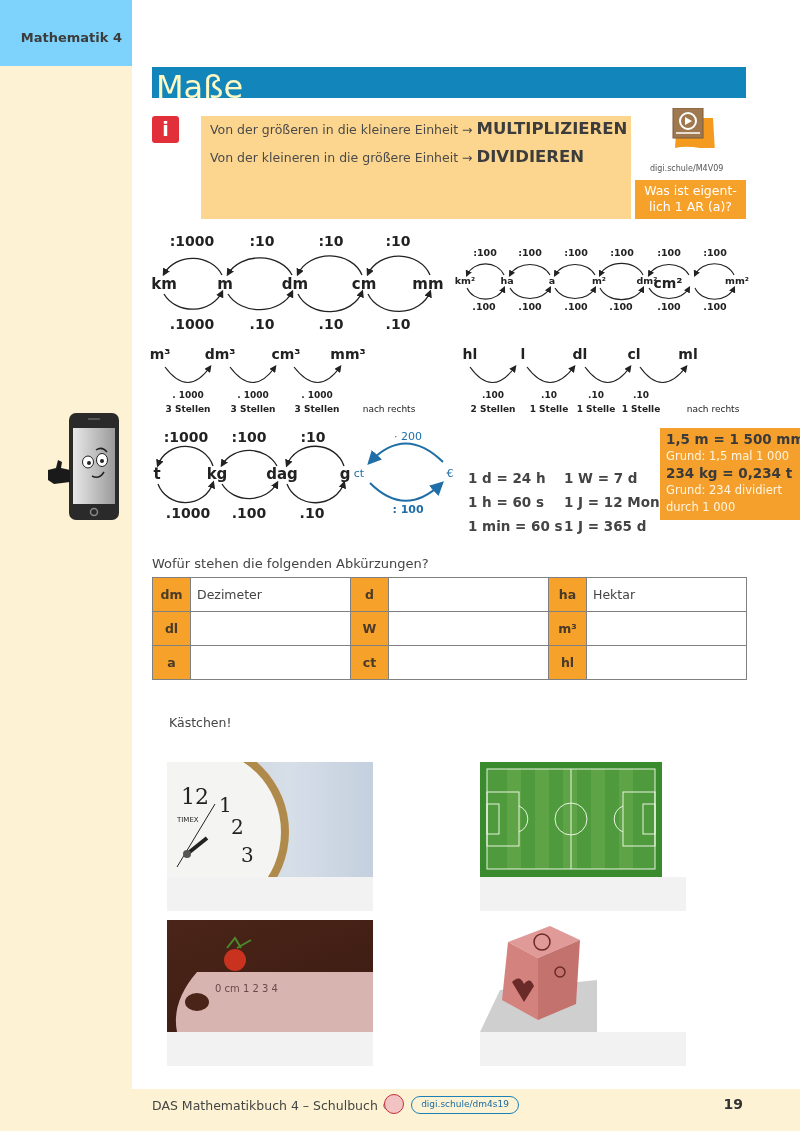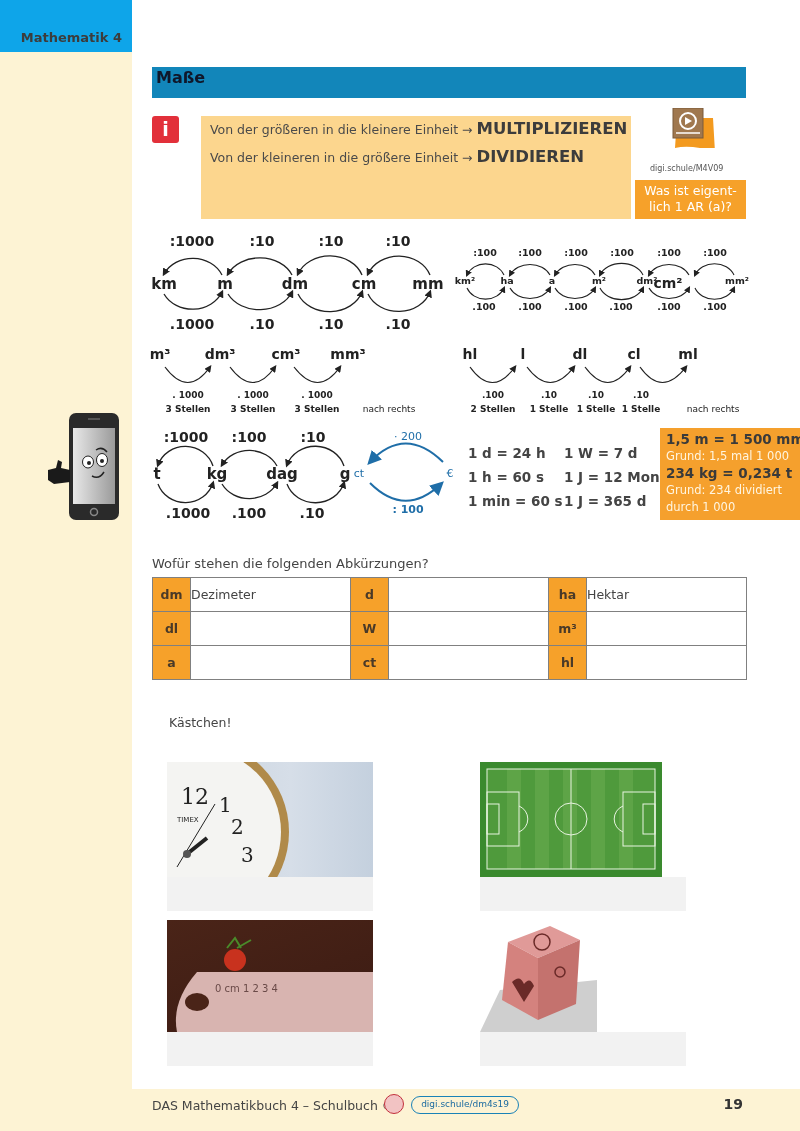--- a/index.html
+++ b/index.html
@@ -1,53 +1,53 @@
 <!DOCTYPE html>
 <html><head>
 <meta charset="utf-8">
 <style>
   * { box-sizing: border-box; margin: 0; padding: 0; }
   html, body { width: 800px; height: 1131px; background: #ffffff; overflow: hidden; }
   body { position: relative; font-family: "DejaVu Sans", sans-serif; color: #3a3a3a; }
 
   .sidebar { position: absolute; left: 0; top: 0; width: 132px; height: 1131px; background: #fdf3d4; }
-  .sidebar-head { position: absolute; left: 0; top: 0; width: 132px; height: 52px; background: #0ea5e9; }
+  .sidebar-head { position: absolute; left: 0; top: 0; width: 132px; height: 66px; background: #7dd3fc; }
   .sidebar-head span { position: absolute; right: 10px; top: 30px; font-size: 13px; font-weight: bold; color: #3c3c3c; }
 
   .footer { position: absolute; left: 132px; top: 1089px; width: 668px; height: 42px; background: #fdf3d4; }
   .footer-text { position: absolute; left: 20px; top: 9px; font-size: 12.5px; color: #444; }
   .footer-logo { position: absolute; left: 252px; top: 5px; width: 20px; height: 20px; border-radius: 50%; background: #f2c3c3; border: 1.5px solid #c2303c; }
   .footer-link { position: absolute; left: 279px; top: 7px; width: 108px; height: 18px; border: 1.5px solid #1a82b7; border-radius: 9px; font-size: 9px; color: #1a6aa0; text-align: center; line-height: 15px; }
   .footer-page { position: absolute; right: 57px; top: 7px; font-size: 14px; font-weight: bold; color: #333; }
 
   .title-bar { position: absolute; left: 152px; top: 67px; width: 594px; height: 31px; background: #1286ba; }
-  .title-bar span { position: absolute; left: 4px; top: 1px; font-size: 16px; font-weight: bold; color: #0f172a; }
+  .title-bar span { position: absolute; left: 4px; top: 1px; font-size: 32px; font-weight: normal; color: #fef9c3; }
 
   .info-icon { position: absolute; left: 152px; top: 116px; width: 27px; height: 27px; background: #e2303a; border-radius: 3px; color: #fff; font-weight: bold; font-size: 19px; text-align: center; line-height: 27px; }
   .info-box { position: absolute; left: 201px; top: 116px; width: 430px; height: 103px; background: #fcd68e; }
   .info-line { position: absolute; left: 9px; font-size: 12.5px; color: #4a4a4a; white-space: nowrap; }
   .info-line b { font-size: 16.5px; color: #3c3c3c; text-align: right; }
 
   .video-icon { position: absolute; left: 671px; top: 108px; width: 46px; height: 40px; }
   .video-label { position: absolute; left: 650px; top: 164px; font-size: 8px; color: #555; }
   .question-box { position: absolute; left: 635px; top: 180px; width: 111px; height: 39px; background: #f6a12a; color: #fff; font-size: 12.5px; text-align: center; line-height: 16px; padding-top: 3px; }
 
   .svg-layer { position: absolute; left: 0; top: 0; }
   .lbl { position: absolute; font-weight: bold; color: #222; white-space: nowrap; transform: translateX(-50%); }
 
-  .time-line { position: absolute; font-size: 13.5px; font-weight: bold; color: #444; white-space: nowrap; }
+  .time-line { position: absolute; font-size: 13.5px; font-weight: bold; color: #444; white-space: nowrap; margin-top: 25px; }
   .example-box { position: absolute; left: 660px; top: 428px; width: 140px; height: 92px; background: #f5a02d; padding: 3px 6px; line-height: 17px; }
   .ex-strong { font-size: 13.5px; font-weight: bold; color: #3a3a3a; white-space: nowrap; }
   .ex-weak { font-size: 11.5px; color: #fff5e0; white-space: nowrap; }
 
   .table-label { position: absolute; left: 152px; top: 556px; font-size: 13px; color: #444; }
   .abbr-table { position: absolute; left: 152px; top: 577px; width: 595px; height: 103px; border: 1px solid #808080; border-collapse: collapse; }
   .abbr-table td { border: 1px solid #808080; height: 34px; font-size: 12.5px; }
   .abbr-table td.key { width: 38px; background: #f6a12a; text-align: center; font-weight: bold; color: #4a3a28; }
-  .abbr-table td.val { padding-left: 0; color: #444; }
+  .abbr-table td.val { padding-left: 6px; color: #444; }
 
   .task { position: absolute; left: 152px; top: 710px; font-size: 12.5px; color: #444; line-height: 25px; }
   .task .indent { padding-left: 17px; }
 
   .img-card { position: absolute; overflow: hidden; }
   .answer-box { position: absolute; background: #f2f2f2; }
 </style>
 </head>
 <body>
 

